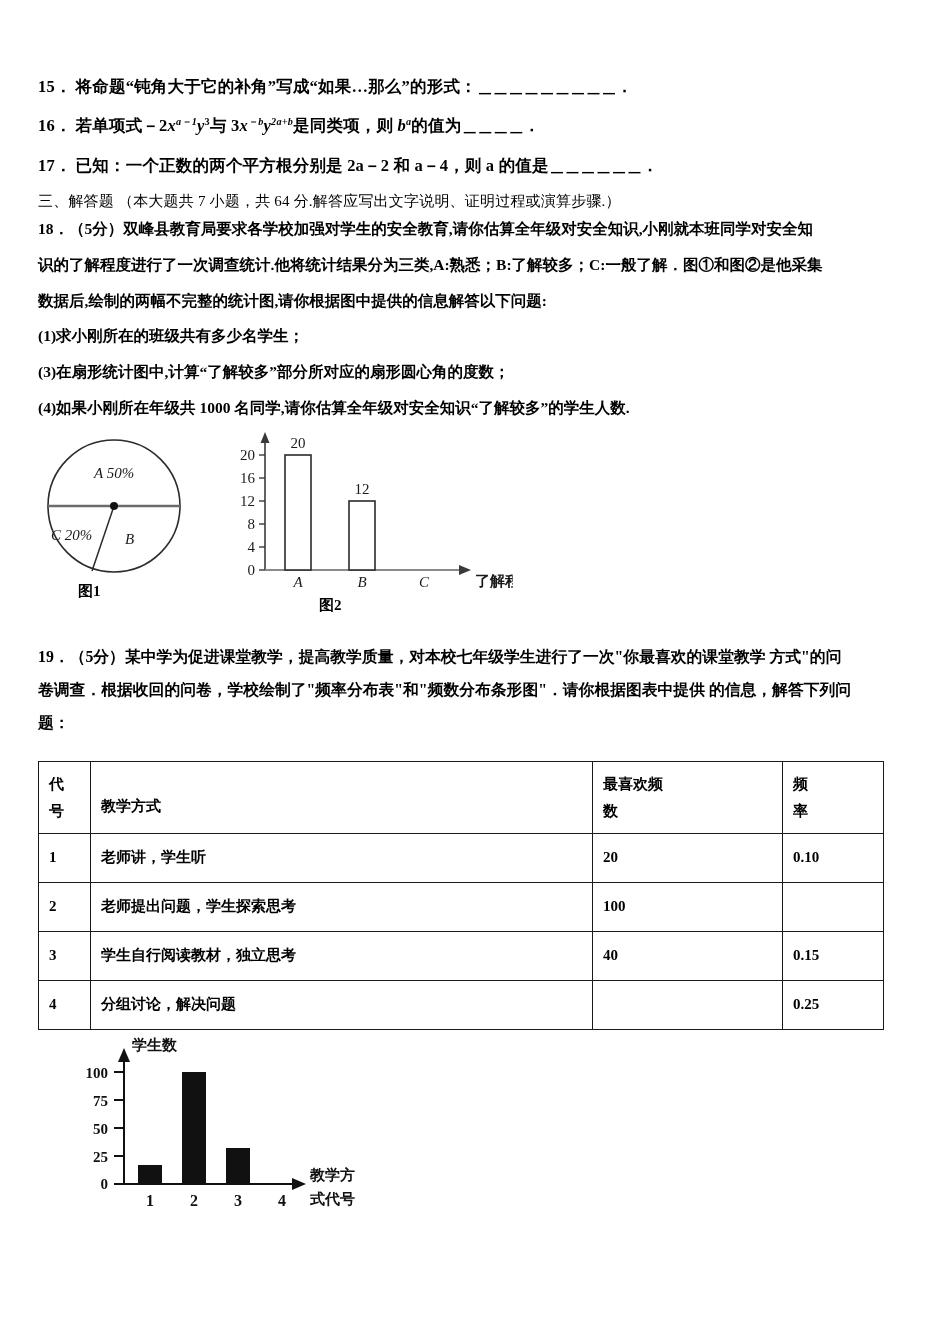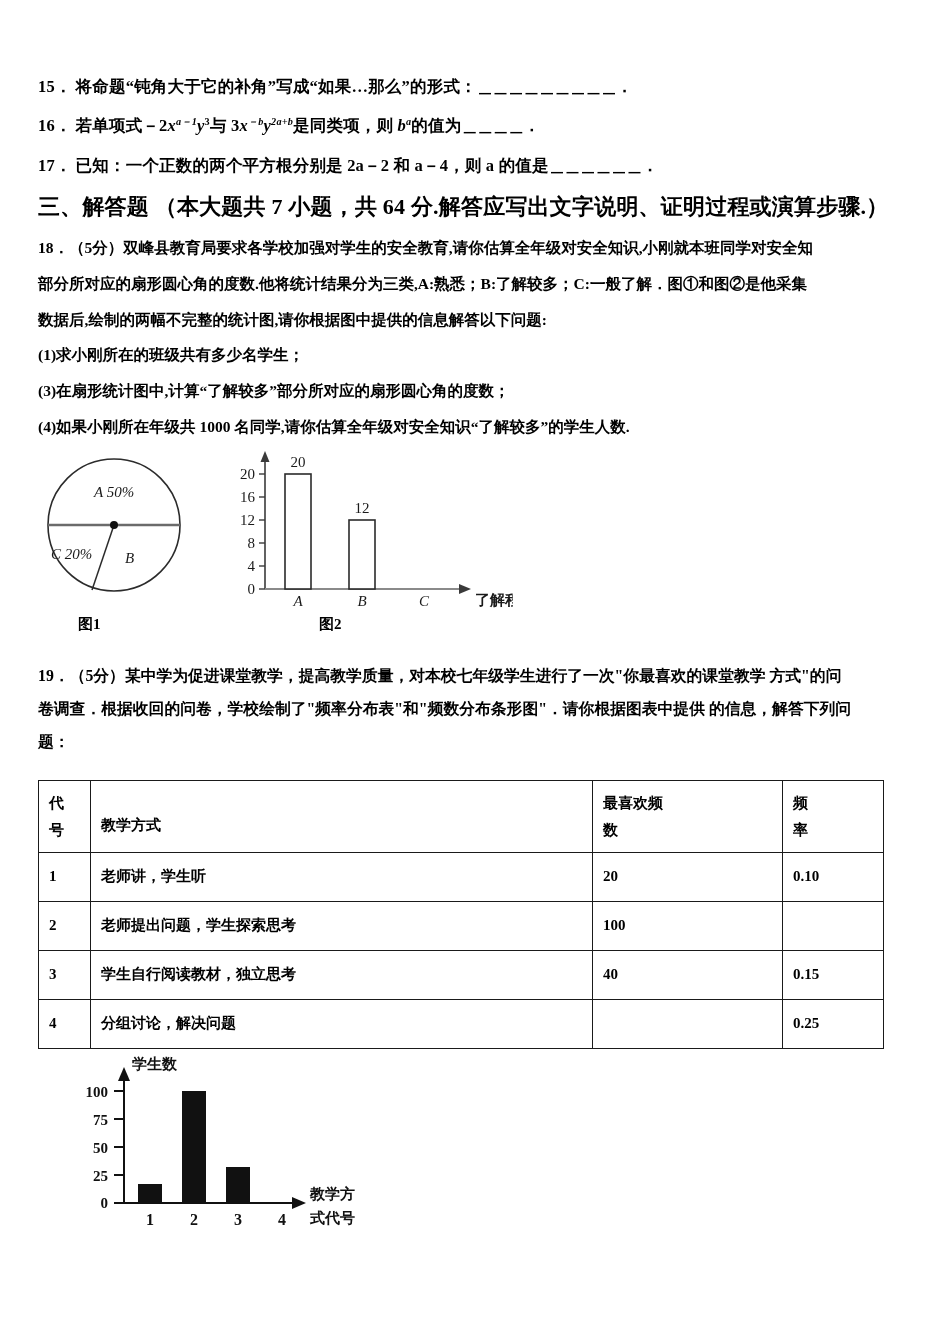--- a/index.html
+++ b/index.html
@@ -33,23 +33,23 @@
     line-height: 1.6;
     margin: 0 0 13px 0;
     letter-spacing: 0.2px;
     white-space: nowrap;
   }
   .qline .num { margin-right: 4px; }
   .blank-s { letter-spacing: -1px; }
   sup, sub { font-size: 0.62em; line-height: 0; }
   .ital { font-style: italic; }
   .section-head {
-    font-size: 22px;
-    font-weight: bold;
-    margin: 2px 0 10px 0;
+    font-size: 15px;
+    font-weight: normal;
+    margin: 2px 0 2px 0;
     letter-spacing: 0.2px;
   }
   .para {
     font-size: 15.5px;
     font-weight: bold;
     line-height: 2.05;
     margin: 0 0 4px 0;
     text-align: justify;
   }
   .q19 {
@@ -61,21 +61,21 @@
   }
 
   
   .figs {
     position: relative;
     height: 190px;
     margin-top: 10px;
   }
   .fig1 { position: absolute; left: 4px; top: 0; }
   .fig2 { position: absolute; left: 185px; top: -6px; }
-  .fig1cap { position: absolute; left: 40px; top: 162px; font-size: 15px; font-weight: bold; }
+  .fig1cap { position: absolute; left: 40px; top: 148px; font-size: 15px; font-weight: bold; }
   .fig2cap { position: absolute; left: 245px; top: 162px; font-size: 15px; font-weight: bold; margin-left: 36px; }
 
   
   table.freq {
     border-collapse: collapse;
     width: 845px;
     margin-top: 22px;
     table-layout: fixed;
   }
   table.freq td {
@@ -119,21 +119,21 @@
 
     <p class="qline">
       <span class="num">17．</span><span>已知：一个正数的两个平方根分别是 2a－2 和 a－4，则 a 的值是</span><span class="blank-s">＿＿＿＿＿＿</span><span>．</span>
     </p>
 
     <p class="section-head">三、解答题 （本大题共 7 小题，共 64 分.解答应写出文字说明、证明过程或演算步骤.）</p>
 
     <p class="para">
       <span>18．（5分）</span><span>双峰县教育局要求各学校加强对学生的安全教育,请你估算全年级对安全知识,小刚就本班同学对安全知</span>
     </p>
-    <p class="para">部分所对应的扇形圆心角的度数.他将统计结果分为三类,A:熟悉；B:了解较多；C:一般了解．图①和图②是他采集</p>
+    <p class="para">识的了解程度进行了一次调查统计.他将统计结果分为三类,A:熟悉；B:了解较多；C:一般了解．图①和图②是他采集</p>
     <p class="para">数据后,绘制的两幅不完整的统计图,请你根据图中提供的信息解答以下问题:</p>
 
     <p class="para">(1)求小刚所在的班级共有多少名学生；</p>
     <p class="para">(3)在扇形统计图中,计算“了解较多”部分所对应的扇形圆心角的度数；</p>
     <p class="para">(4)如果小刚所在年级共 1000 名同学,请你估算全年级对安全知识“了解较多”的学生人数.</p>
 
     <div class="figs">
 
       <div class="fig1">
         <svg width="150" height="152" viewBox="0 0 150 152">

